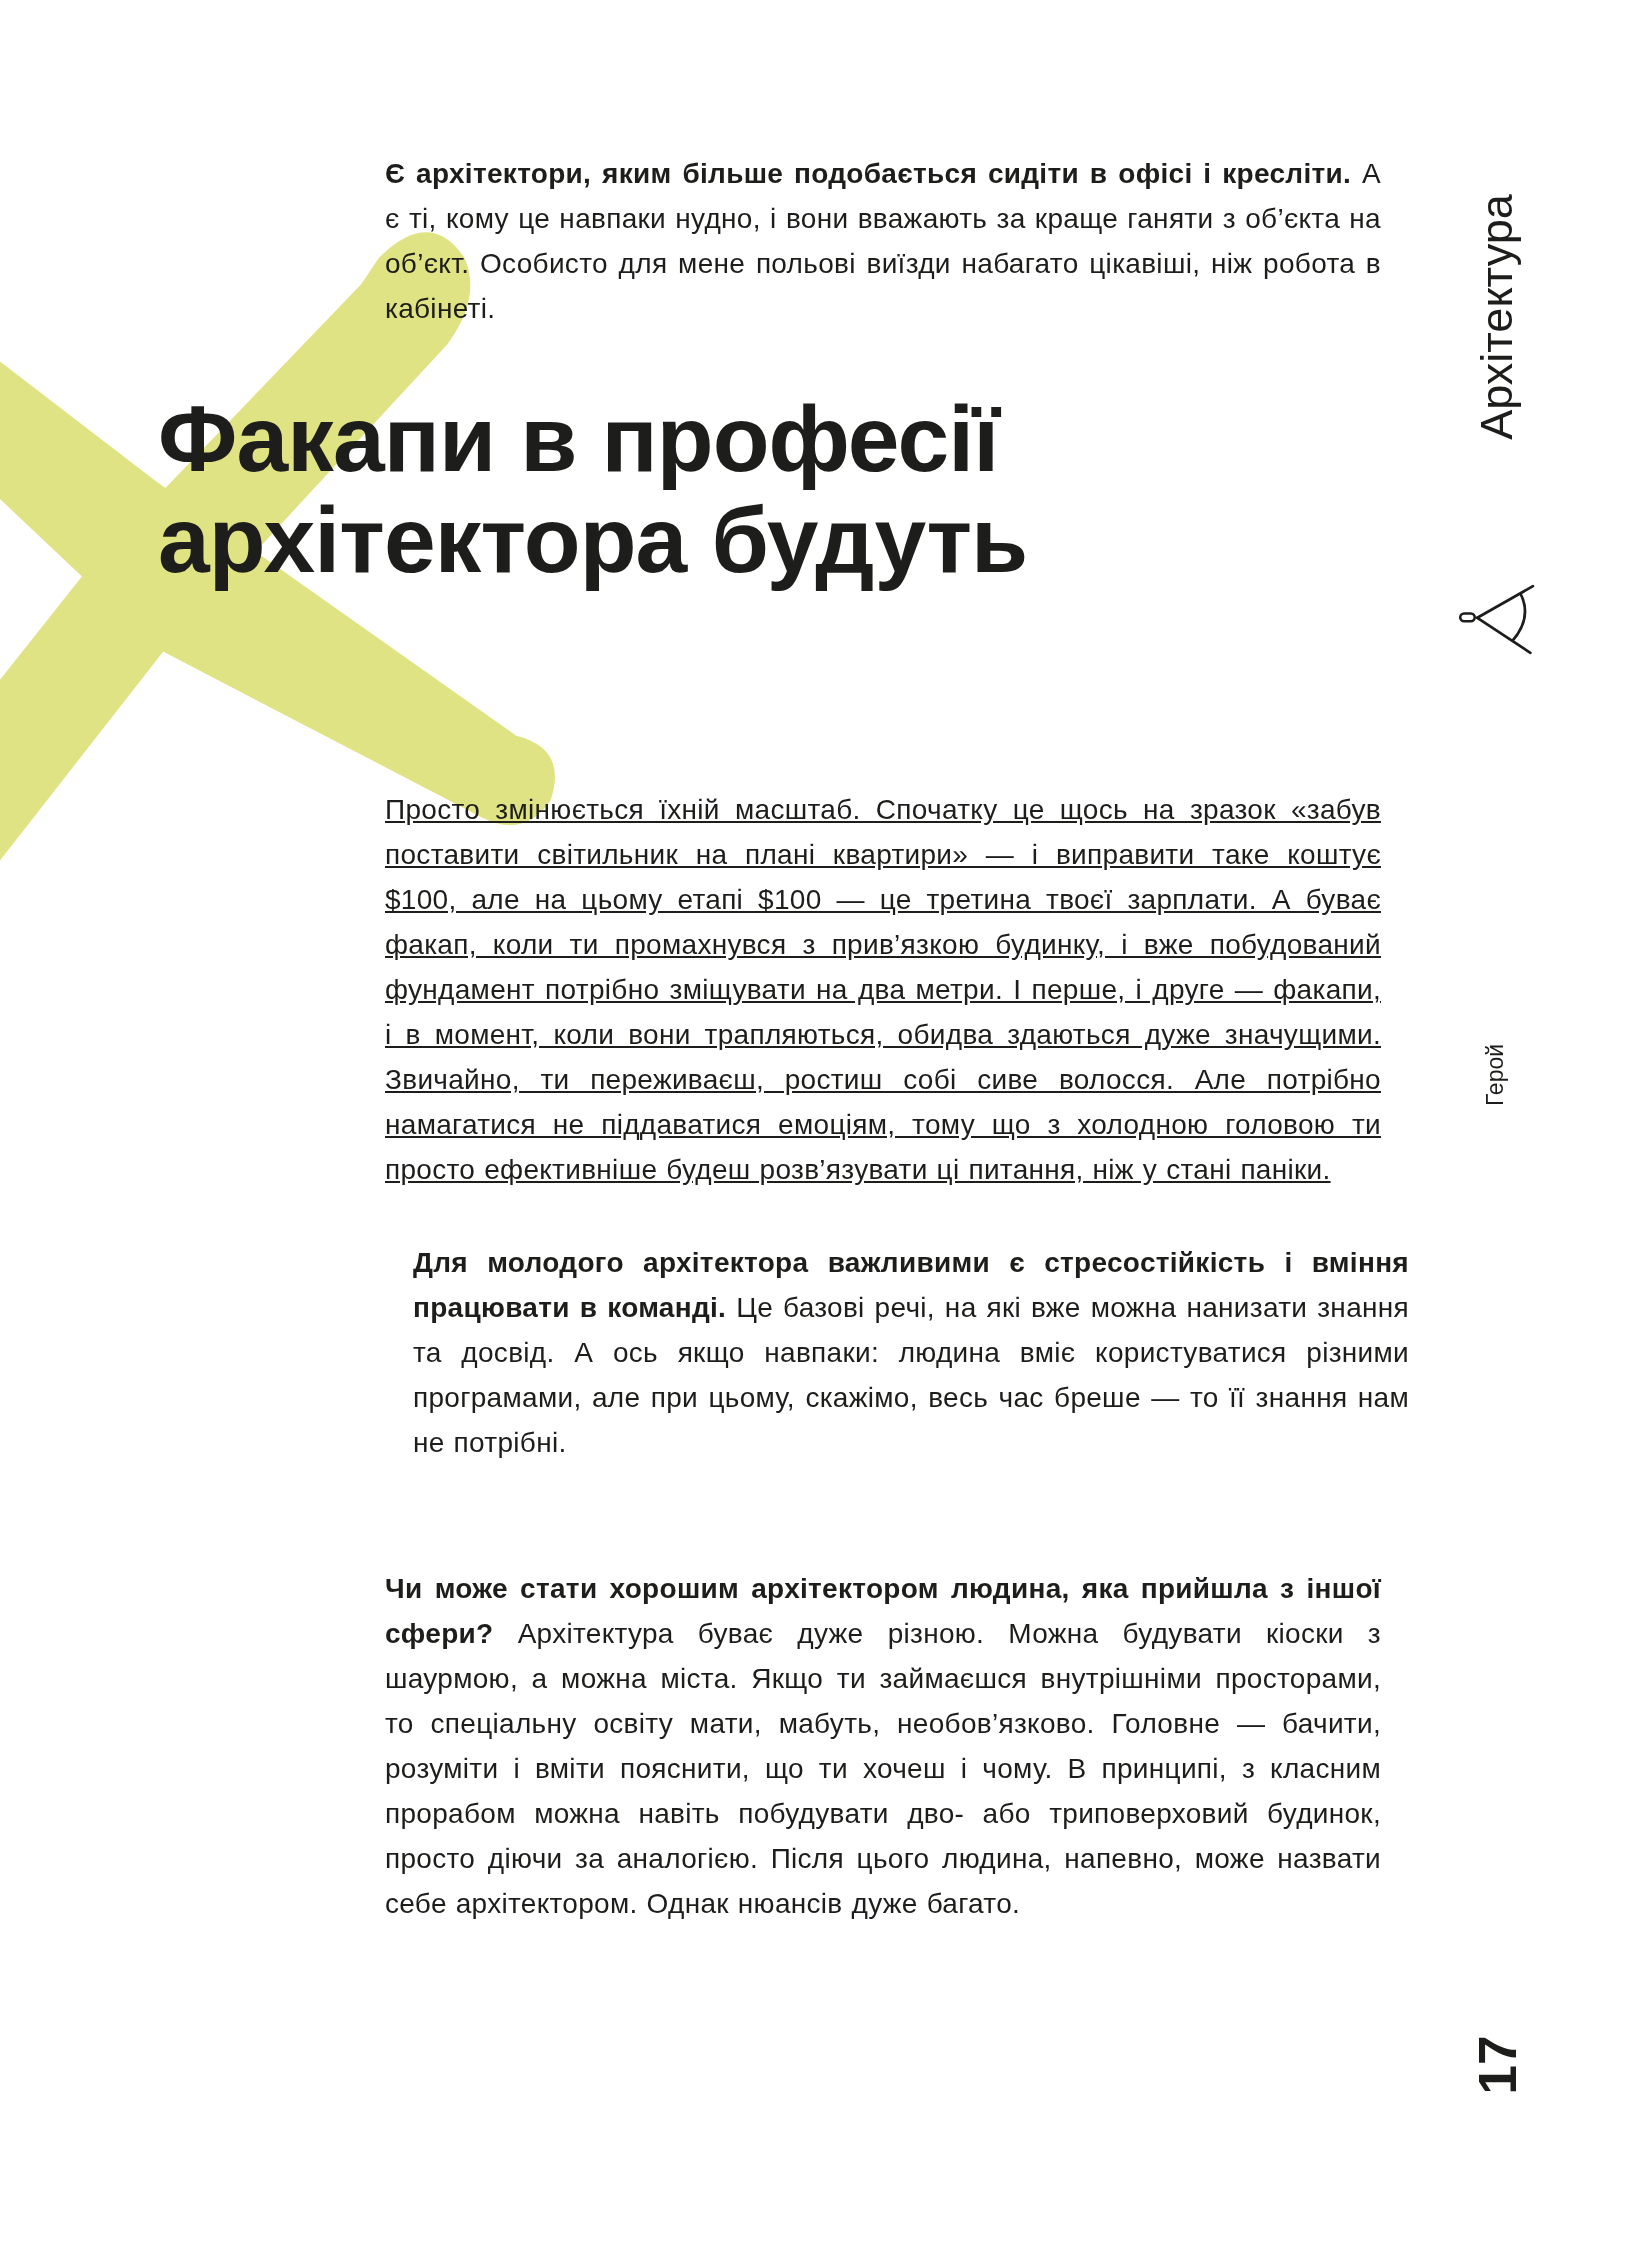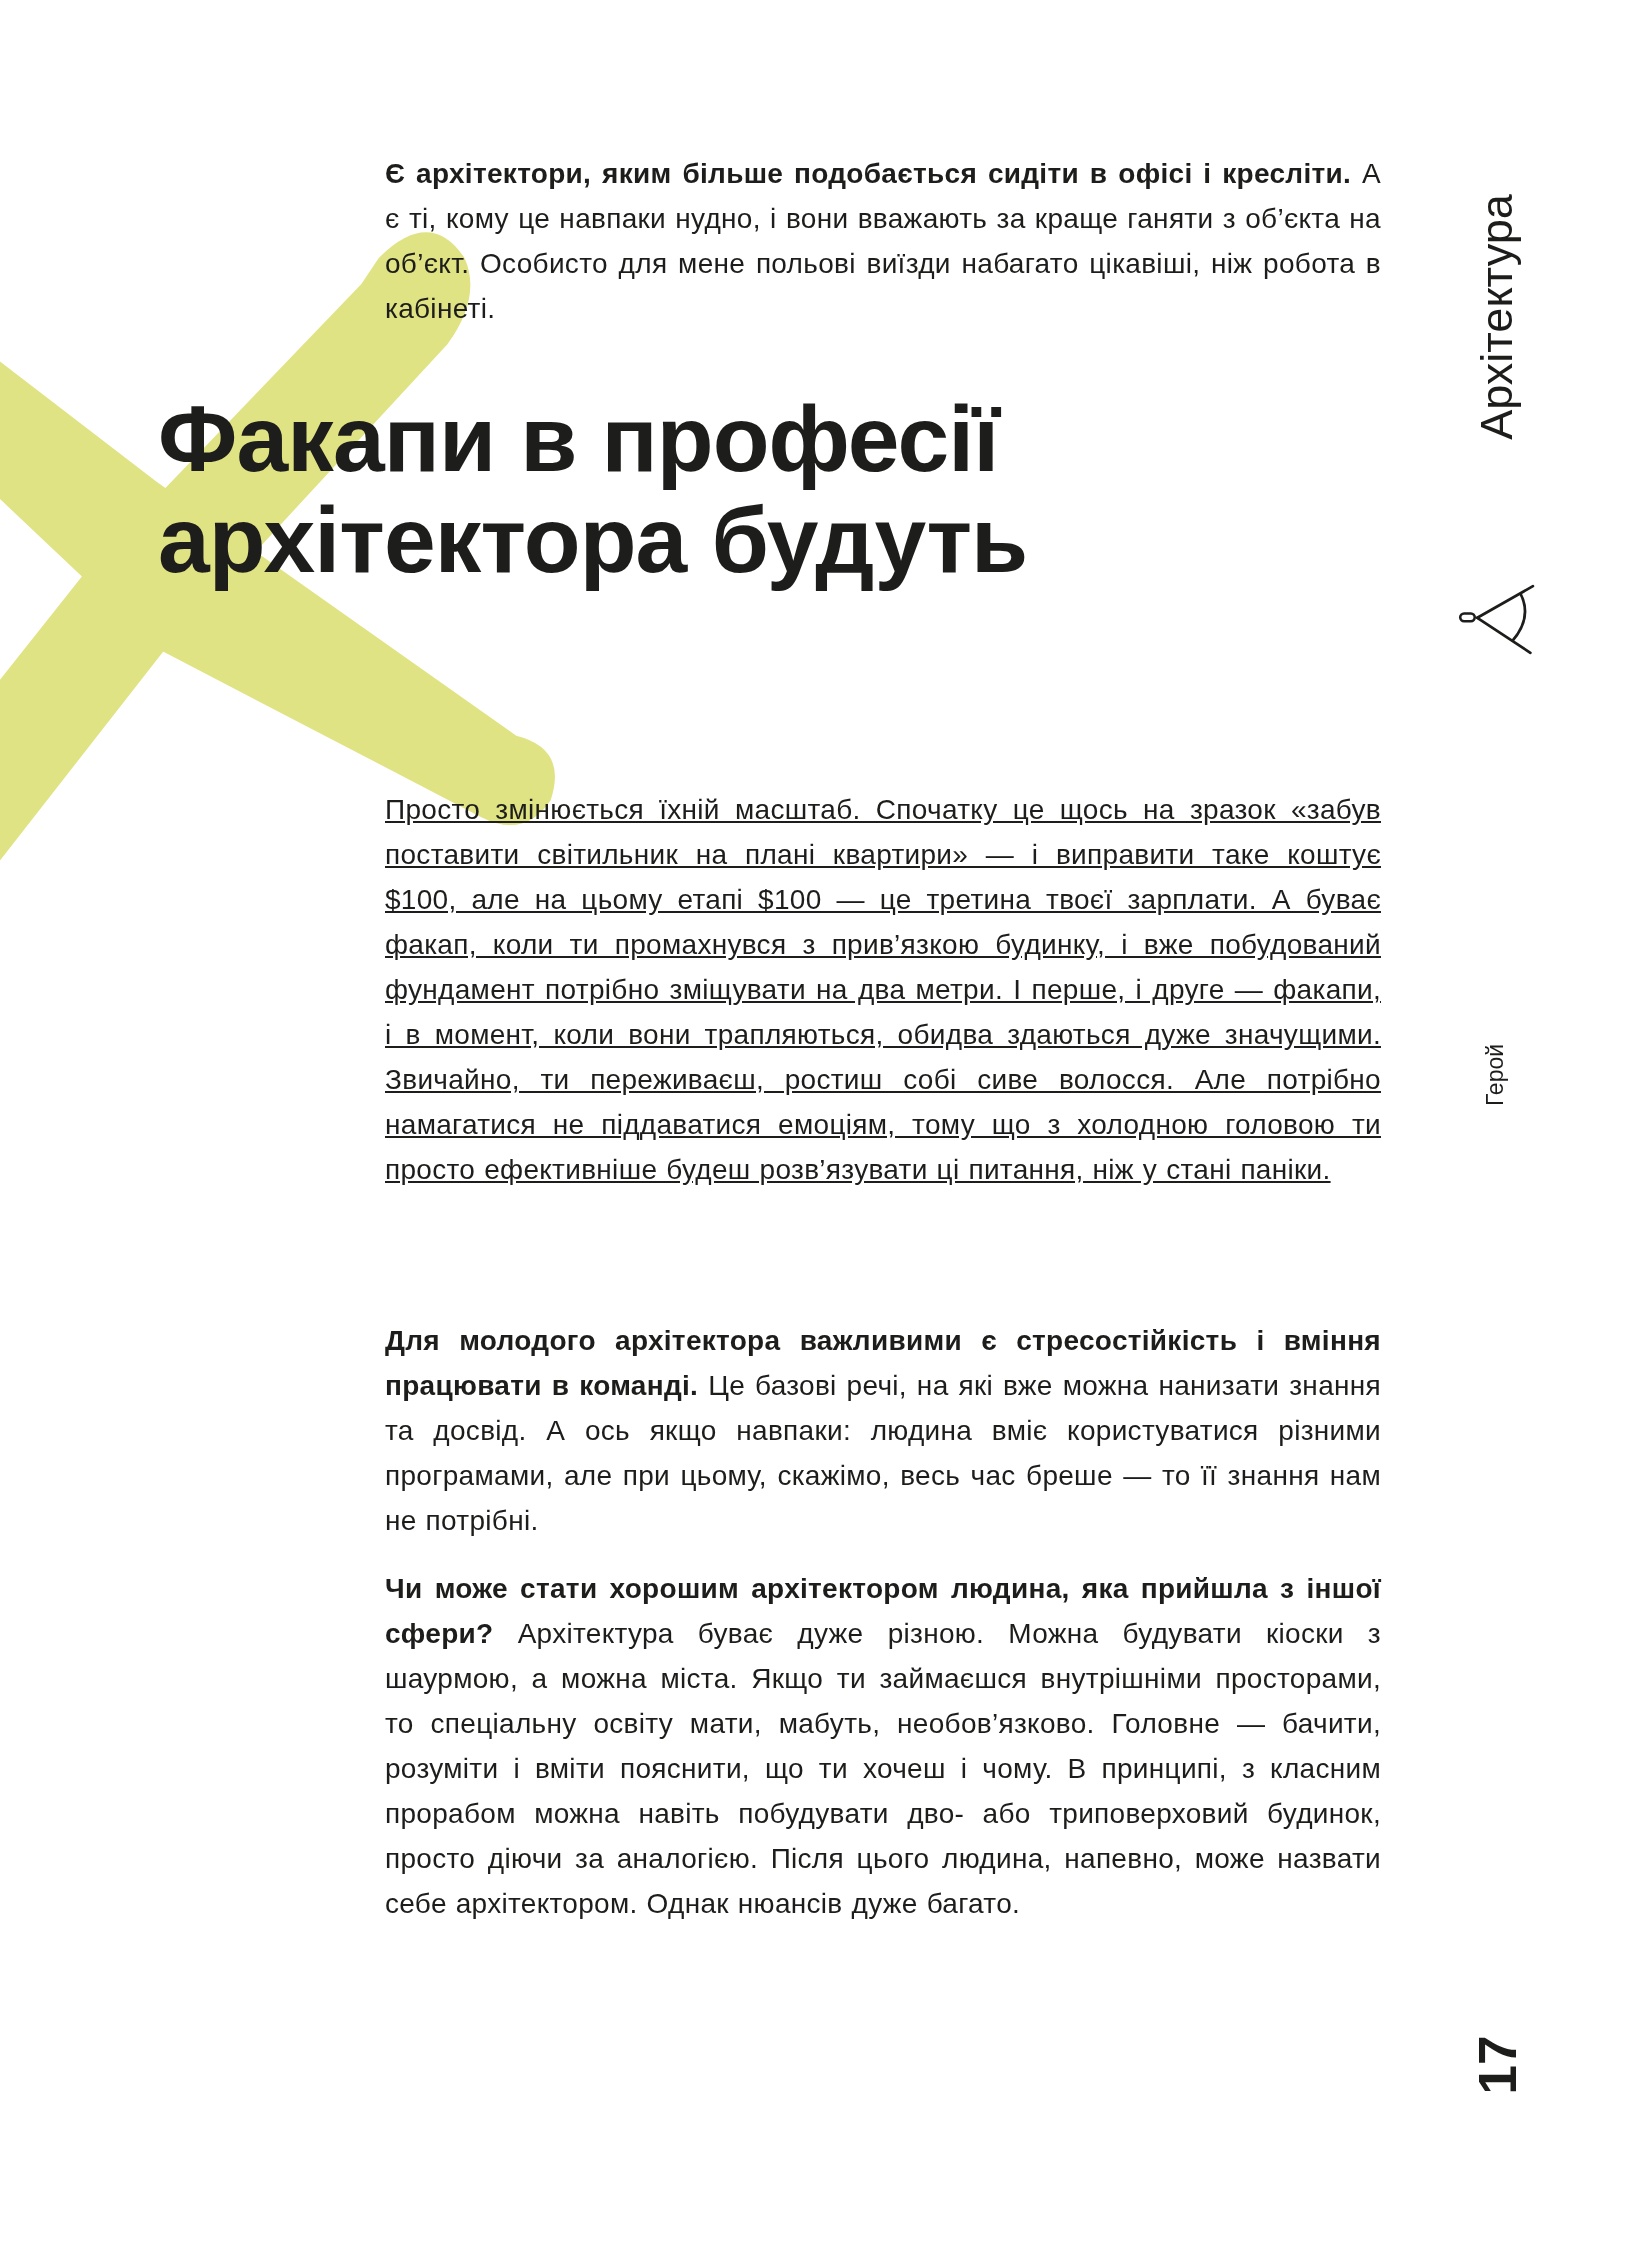--- a/index.html
+++ b/index.html
@@ -37,21 +37,21 @@
 
   <h1 class="heading">
     <span>Факапи в професії</span>
     <span>архітектора будуть</span>
   </h1>
 
   <div class="text-block" style="top:787px;text-decoration:underline;">
     <span>Просто змінюється їхній масштаб. Спочатку це щось на зразок «забув поставити світильник на плані квартири» — і виправити таке коштує $100, але на цьому етапі $100 — це третина твоєї зарплати. А буває факап, коли ти промахнувся з прив’язкою будинку, і вже побудований фундамент потрібно зміщувати на два метри. І перше, і друге — факапи, і в момент, коли вони трапляються, обидва здаються дуже значущими. Звичайно, ти переживаєш, ростиш собі сиве волосся. Але потрібно намагатися не піддаватися емоціям, тому що з холодною головою ти просто ефективніше будеш розв’язувати ці питання, ніж у стані паніки.</span>
   </div>
 
-  <div class="text-block" style="top:1318px;">
+  <div class="text-block" style="top:1240px;margin-left:28px;">
     <b>Для молодого архітектора важливими є стресостійкість і вміння працювати в команді.</b><span> Це базові речі, на які вже можна нанизати знання та досвід. А ось якщо навпаки: людина вміє користуватися різними програмами, але при цьому, скажімо, весь час бреше — то її знання нам не потрібні.</span>
   </div>
 
   <div class="text-block" style="top:1566px;">
     <b>Чи може стати хорошим архітектором людина, яка прийшла з іншої сфери?</b><span> Архітектура буває дуже різною. Можна будувати кіоски з шаурмою, а можна міста. Якщо ти займаєшся внутрішніми просторами, то спеціальну освіту мати, мабуть, необов’язково. Головне — бачити, розуміти і вміти пояснити, що ти хочеш і чому. В принципі, з класним прорабом можна навіть побудувати дво- або триповерховий будинок, просто діючи за аналогією. Після цього людина, напевно, може назвати себе архітектором. Однак нюансів дуже багато.</span>
   </div>
 
   <div class="side side-section">Архітектура</div>
 
   <svg class="compass" viewBox="0 0 100 90">

